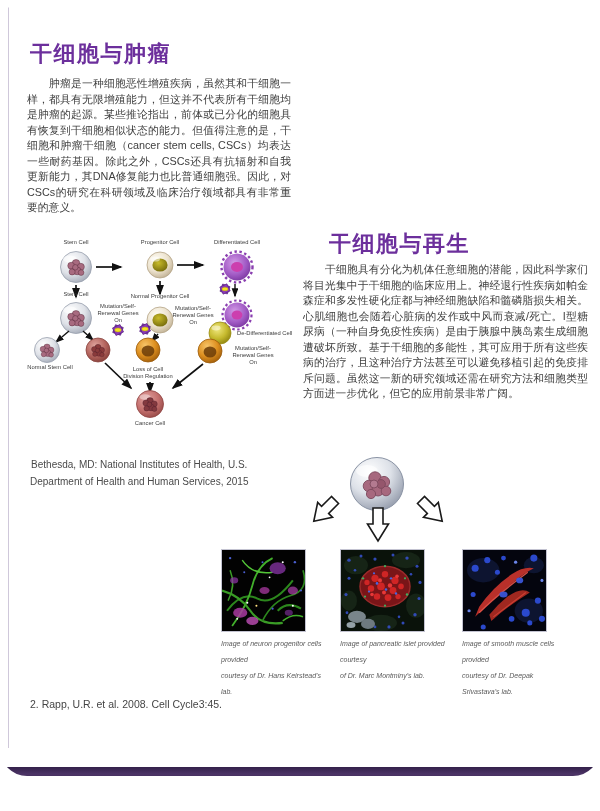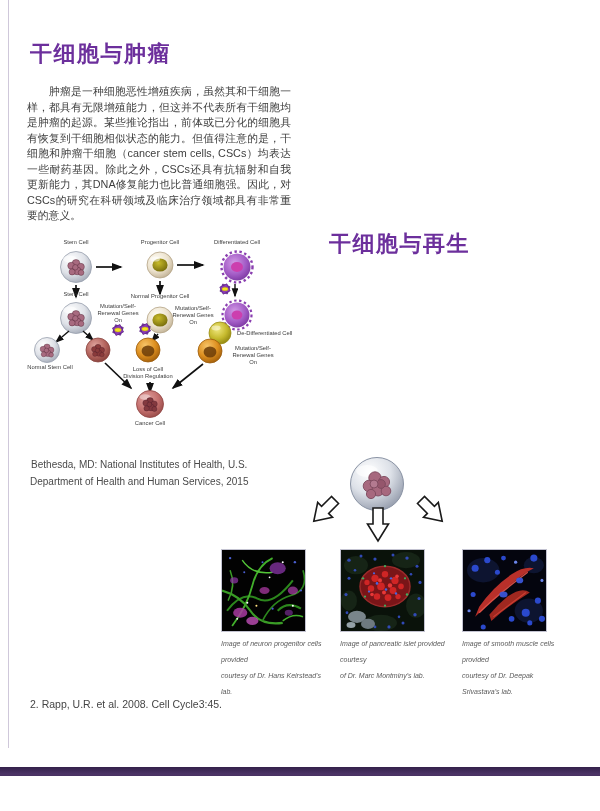--- a/index.html
+++ b/index.html
@@ -1,24 +1,24 @@
 <!DOCTYPE html>
 <html><head>
 <meta charset="utf-8">
 <style>
   html,body{margin:0;padding:0;background:#ffffff;}
   .page{position:relative;width:600px;height:776px;background:#ffffff;overflow:hidden;
-        font-family:"Liberation Sans","DejaVu Sans",sans-serif;color:#3e3e3e;}
+        font-family:"Liberation Sans","DejaVu Sans",sans-serif;color:#3e3e3e;border-radius:27px;}
   .edge-line{position:absolute;left:8px;top:0;width:1px;height:748px;background:#cfc8da;}
   .sec-title{position:absolute;margin:0;color:#6c2f9c;font-size:22px;font-weight:bold;letter-spacing:1.5px;}
   #title-left{left:30px;top:39px;}
   #title-right{left:313px;top:229px;margin-left:16px;}
   .body-text{position:absolute;margin:0;font-size:10.8px;line-height:15.5px;color:#3e3e3e;
              text-align:justify;text-indent:22px;}
-  #body-left{left:27px;top:84px;width:264px;}
+  #body-left{left:27px;top:76px;width:264px;}
   #body-right{left:303px;top:262px;width:285px;}
   .citation{position:absolute;left:30px;top:456px;font-size:10px;line-height:17px;color:#4a4a4a;text-align:center;}
   .refs{position:absolute;left:30px;top:696px;font-size:10.5px;line-height:17px;color:#454545;}
   .diagram-svg{position:absolute;left:25px;top:234px;}
   .stemfig-svg{position:absolute;left:345px;top:456px;}
   .arrows-svg{position:absolute;left:305px;top:494px;}
   .micro{position:absolute;top:549px;width:83px;height:81px;border:1px solid #c3c3d1;}
   #micro-1{left:221px;}
   #micro-2{left:340px;}
   #micro-3{left:462px;}
@@ -209,20 +209,21 @@
     <g>
       <circle cx="125" cy="170" r="13.5" fill="url(#gCan)" stroke="#8f4341" stroke-width="0.8"></circle>
       <ellipse cx="120" cy="163" rx="5.6" ry="2.8" fill="#ffffff" opacity="0.4"></ellipse>
       <use href="#nuc" xlink:href="#nuc" transform="translate(125,171)" color="#83393f"></use>
     </g>
     <text class="dlabel" x="125" y="191" text-anchor="middle">Cancer Cell</text>
   </svg>
 
   <h1 class="sec-title" id="title-right">干细胞与再生</h1>
 
+  <p class="body-text" id="body-right">干细胞具有分化为机体任意细胞的潜能，因此科学家们将目光集中于干细胞的临床应用上。神经退行性疾病如帕金森症和多发性硬化症都与神经细胞缺陷和髓磷脂损失相关。心肌细胞也会随着心脏病的发作或中风而衰减/死亡。I型糖尿病（一种自身免疫性疾病）是由于胰腺中胰岛素生成细胞遭破坏所致。基于干细胞的多能性，其可应用于所有这些疾病的治疗，且这种治疗方法甚至可以避免移植引起的免疫排斥问题。虽然这一新的研究领域还需在研究方法和细胞类型方面进一步优化，但它的应用前景非常广阔。</p>
 
   <div class="citation">
     <div>Bethesda, MD: National Institutes of Health, U.S.</div>
     <div>Department of Health and Human Services, 2015</div>
   </div>
 
   <svg class="stemfig-svg" width="64" height="58" viewBox="0 0 64 58" xmlns="http://www.w3.org/2000/svg">
     <defs>
       <radialGradient id="gStemB" cx="36%" cy="28%" r="80%">
         <stop offset="0%" stop-color="#ffffff"></stop>

